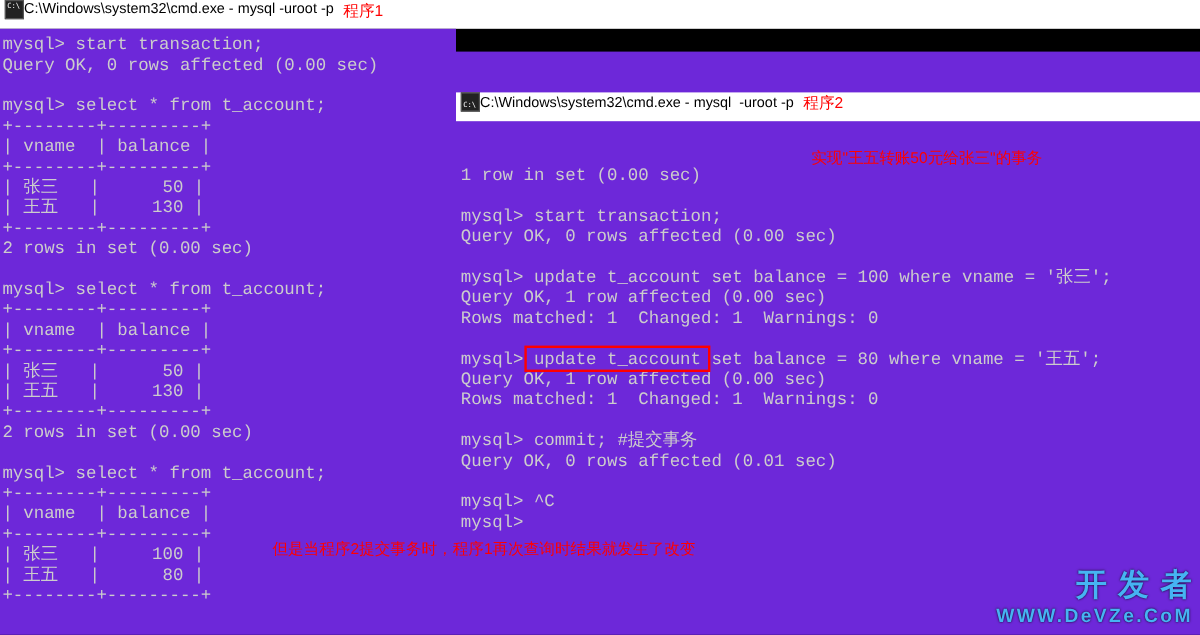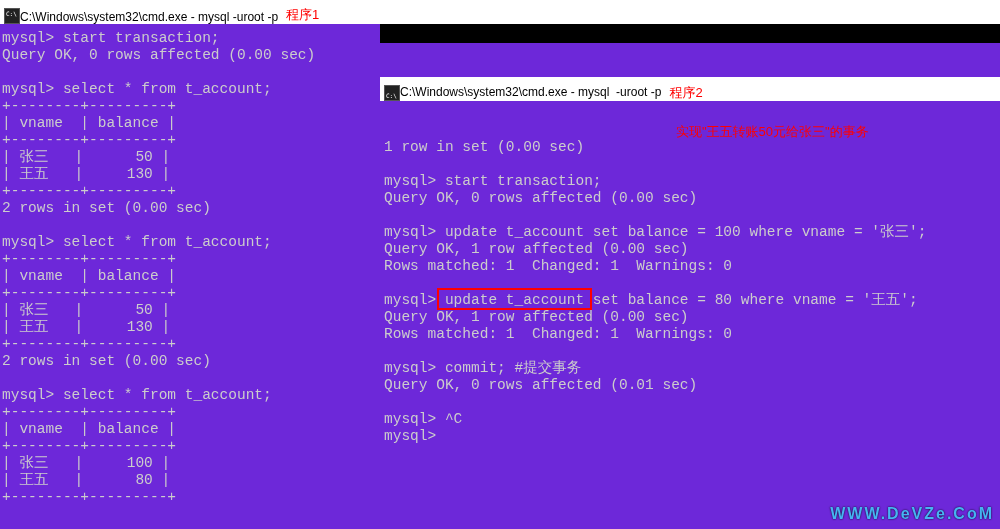--- a/index.html
+++ b/index.html
@@ -8,21 +8,21 @@
       background: #000;
       width: 1000px;
       height: 529px;
       overflow: hidden;
       position: relative;
     }
     .title-bar {
       background: #fff;
       height: 24px;
       display: flex;
-      align-items: flex-end;
+      align-items: flex-start;
       padding: 0 4px;
       font-family: "Segoe UI", Arial, sans-serif;
       font-size: 12px;
       color: #000;
       position: relative;
     }
     .cmd-icon {
       display: inline-block; width: 16px; height: 16px;
       background: #222; border: 1px solid #555;
       position: relative;
@@ -131,17 +131,19 @@
 
 mysql&gt; ^C
 mysql&gt;</span></div>
 </div>
 
 <div class="annotation" style="top:123px; left:676px;">实现"王五转账50元给张三"的事务</div>
 
 <div class="highlight-box" style="top:288px; left:437px; width:155px; height:22px;"></div>
 
 <div class="annotation" style="top:449px; left:227px;">
+  <div>但是当程序2提交事务时，程序1再次查询时结果就发生了改变</div>
 </div>
 
 <div class="watermark">
+  <div class="zh">开 发 者</div>
   <div class="en">WWW.DeVZe.CoM</div>
 </div>
 
 </body></html>

